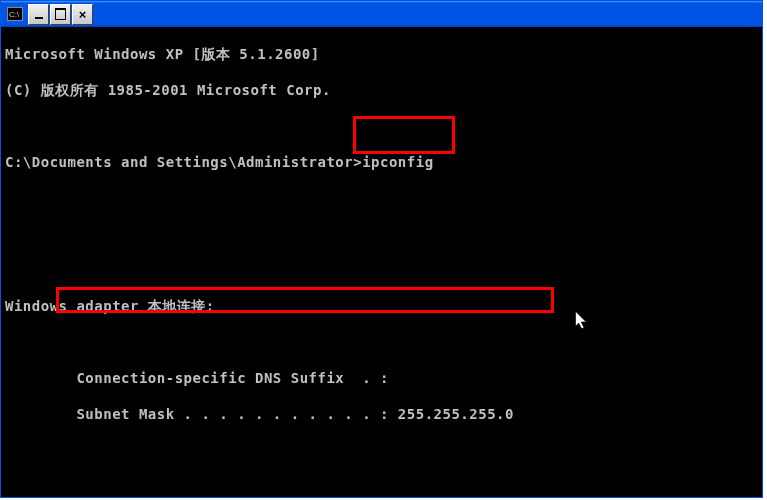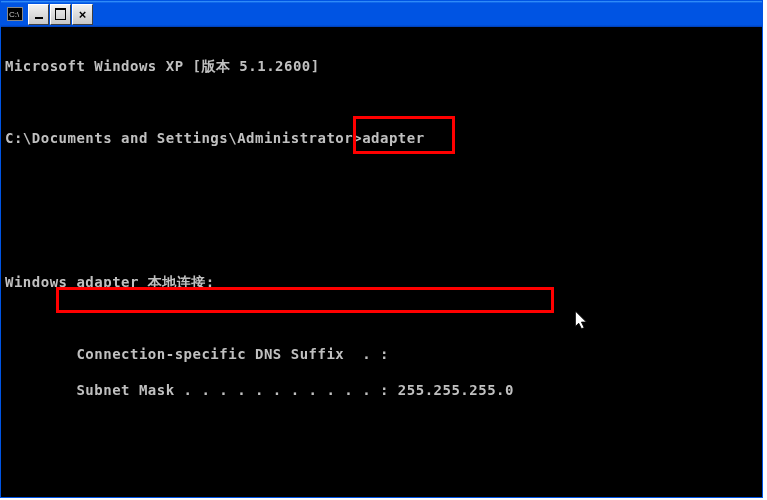--- a/index.html
+++ b/index.html
@@ -60,21 +60,21 @@
       cursor: pointer;
     }
     .win-btn.min::before { content: ""; width: 8px; height: 2px; background: #000; margin-top: 8px; }
     .win-btn.max::before { content: ""; width: 9px; height: 9px; border: 1px solid #000; border-top: 2px solid #000; }
     .win-btn.close { font-size: 13px; }
     .terminal {
       background: #000;
       color: #c0c0c0;
       font-size: 14px;
       line-height: 18px;
-      padding: 12px 4px;
+      padding: 0 4px;
       font-weight: bold;
       letter-spacing: 0.5px;
       white-space: pre;
       position: relative;
       height: calc(100% - 26px);
     }
     .line { white-space: pre; }
     .highlight-box-1 {
       position: absolute;
       border: 3px solid #ff0000;
@@ -110,22 +110,23 @@
   <div class="titlebar">
     <div class="titlebar-icon">C:\</div>
     <div class="window-controls">
       <div class="win-btn min"></div>
       <div class="win-btn max"></div>
       <div class="win-btn close">×</div>
     </div>
   </div>
   <div class="terminal">
 <div class="line">Microsoft Windows XP [版本 5.1.2600]</div>
+<div class="line">(C) 版权所有 1985-2001 Microsoft Corp.</div>
 <div class="line"> </div>
-<div class="line"><span>C:\Documents and Settings\Administrator&gt;</span><span>adapter</span></div>
+<div class="line"><span>C:\Documents and Settings\Administrator&gt;</span><span>ipconfig</span></div>
 <div class="line"> </div>
 <div class="line"> </div>
 <div class="line"> </div>
 <div class="line">Windows adapter 本地连接:</div>
 <div class="line"> </div>
 <div class="line">        Connection-specific DNS Suffix  . :</div>
 <div class="line">        Subnet Mask . . . . . . . . . . . : 255.255.255.0</div>
 
 
 

